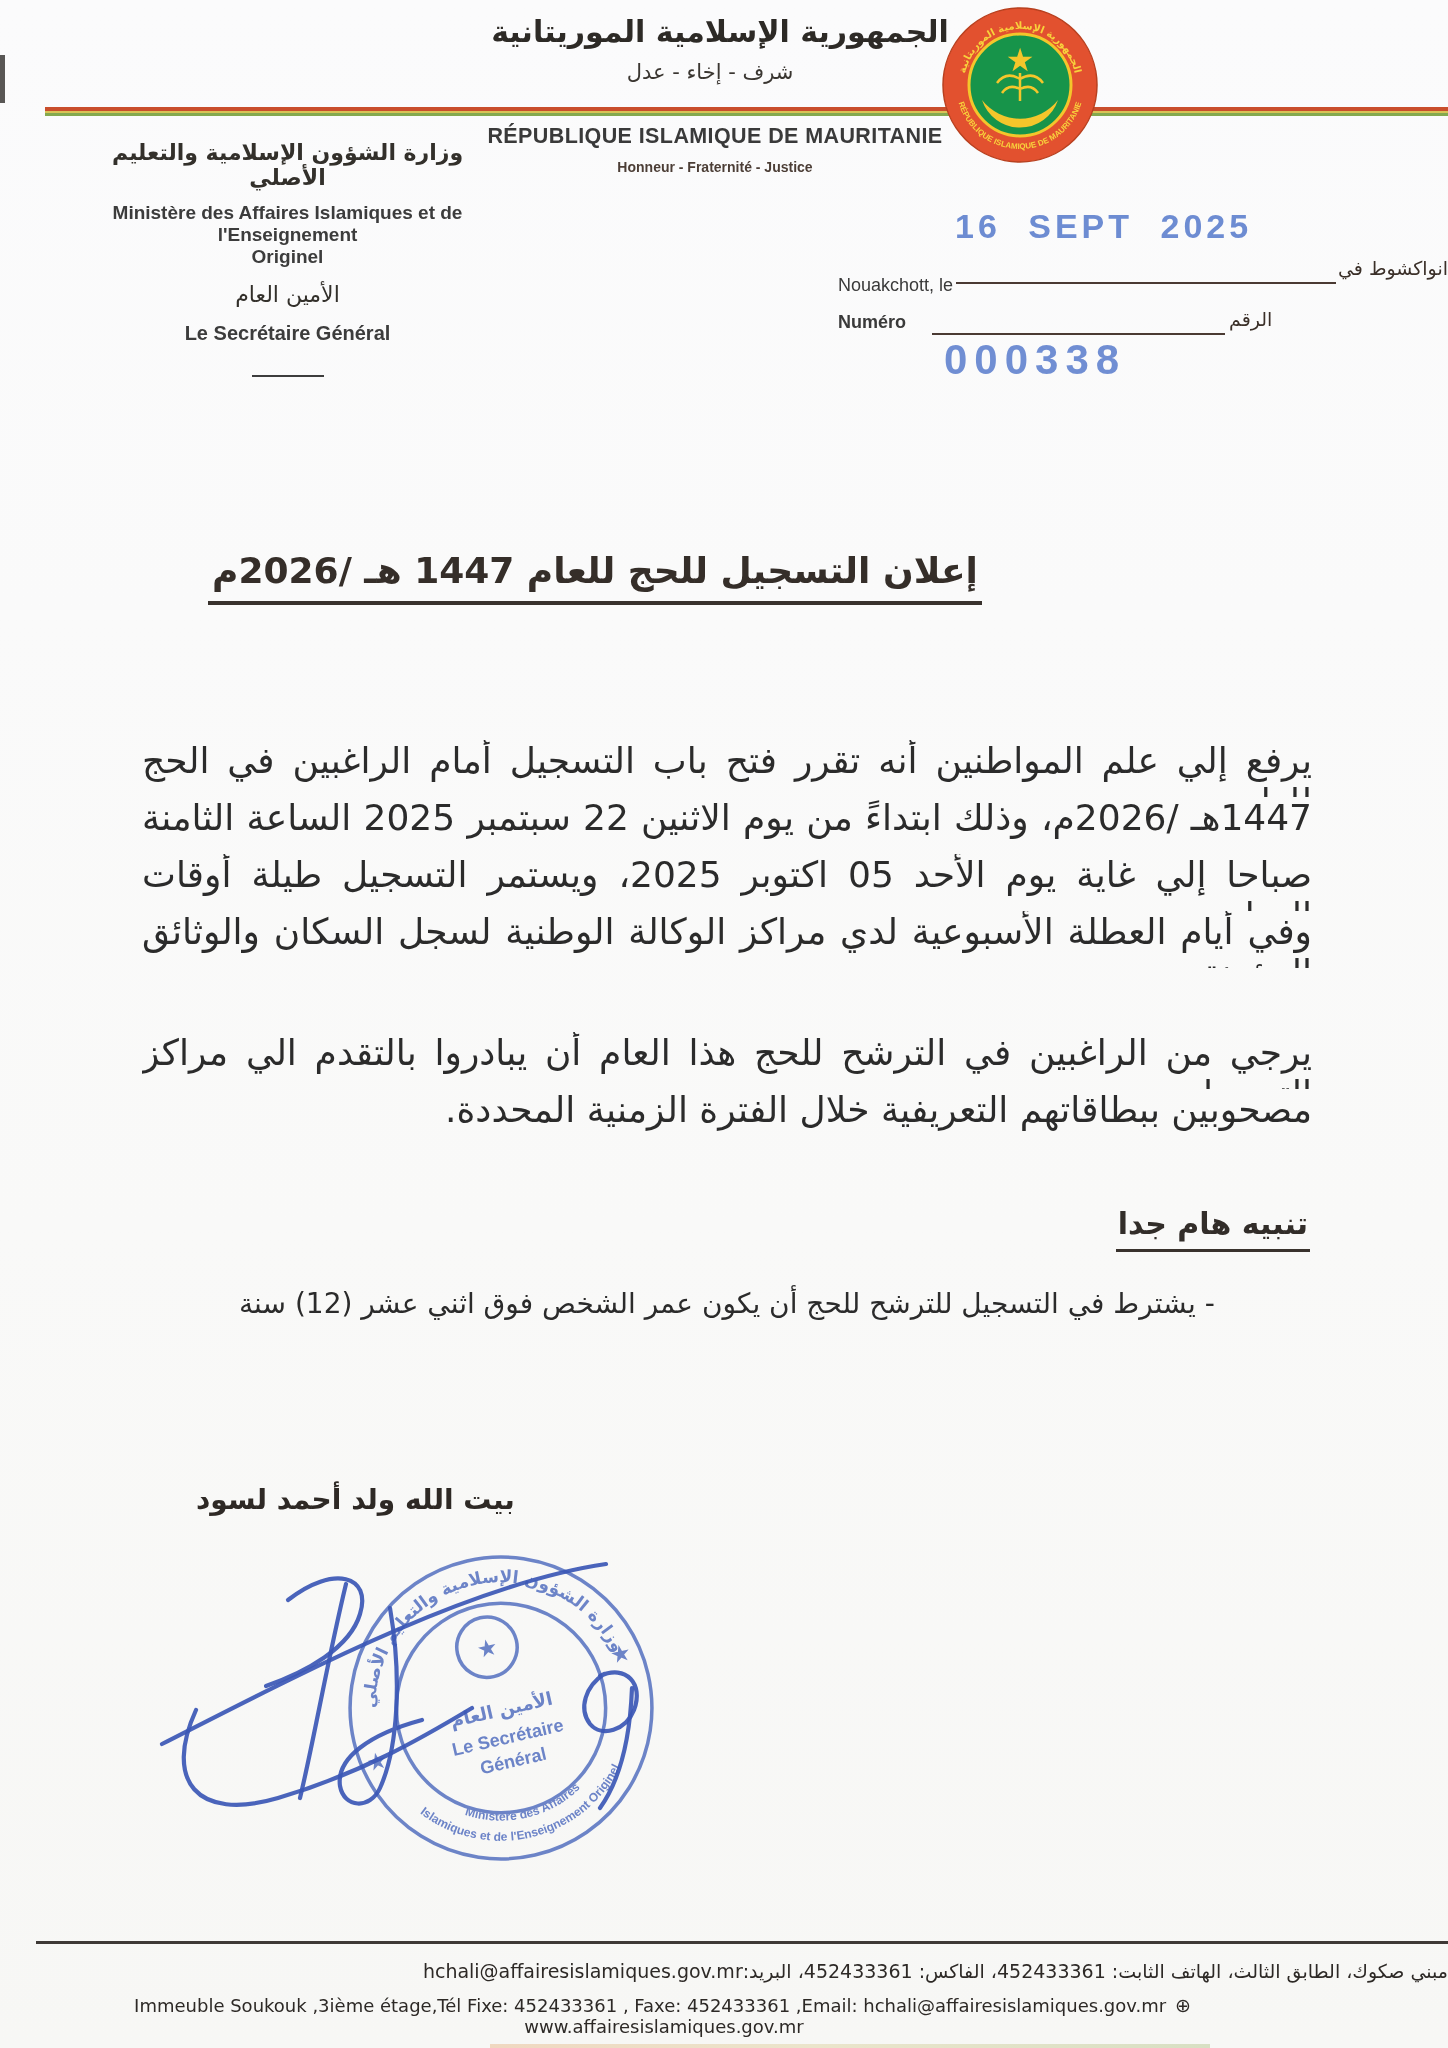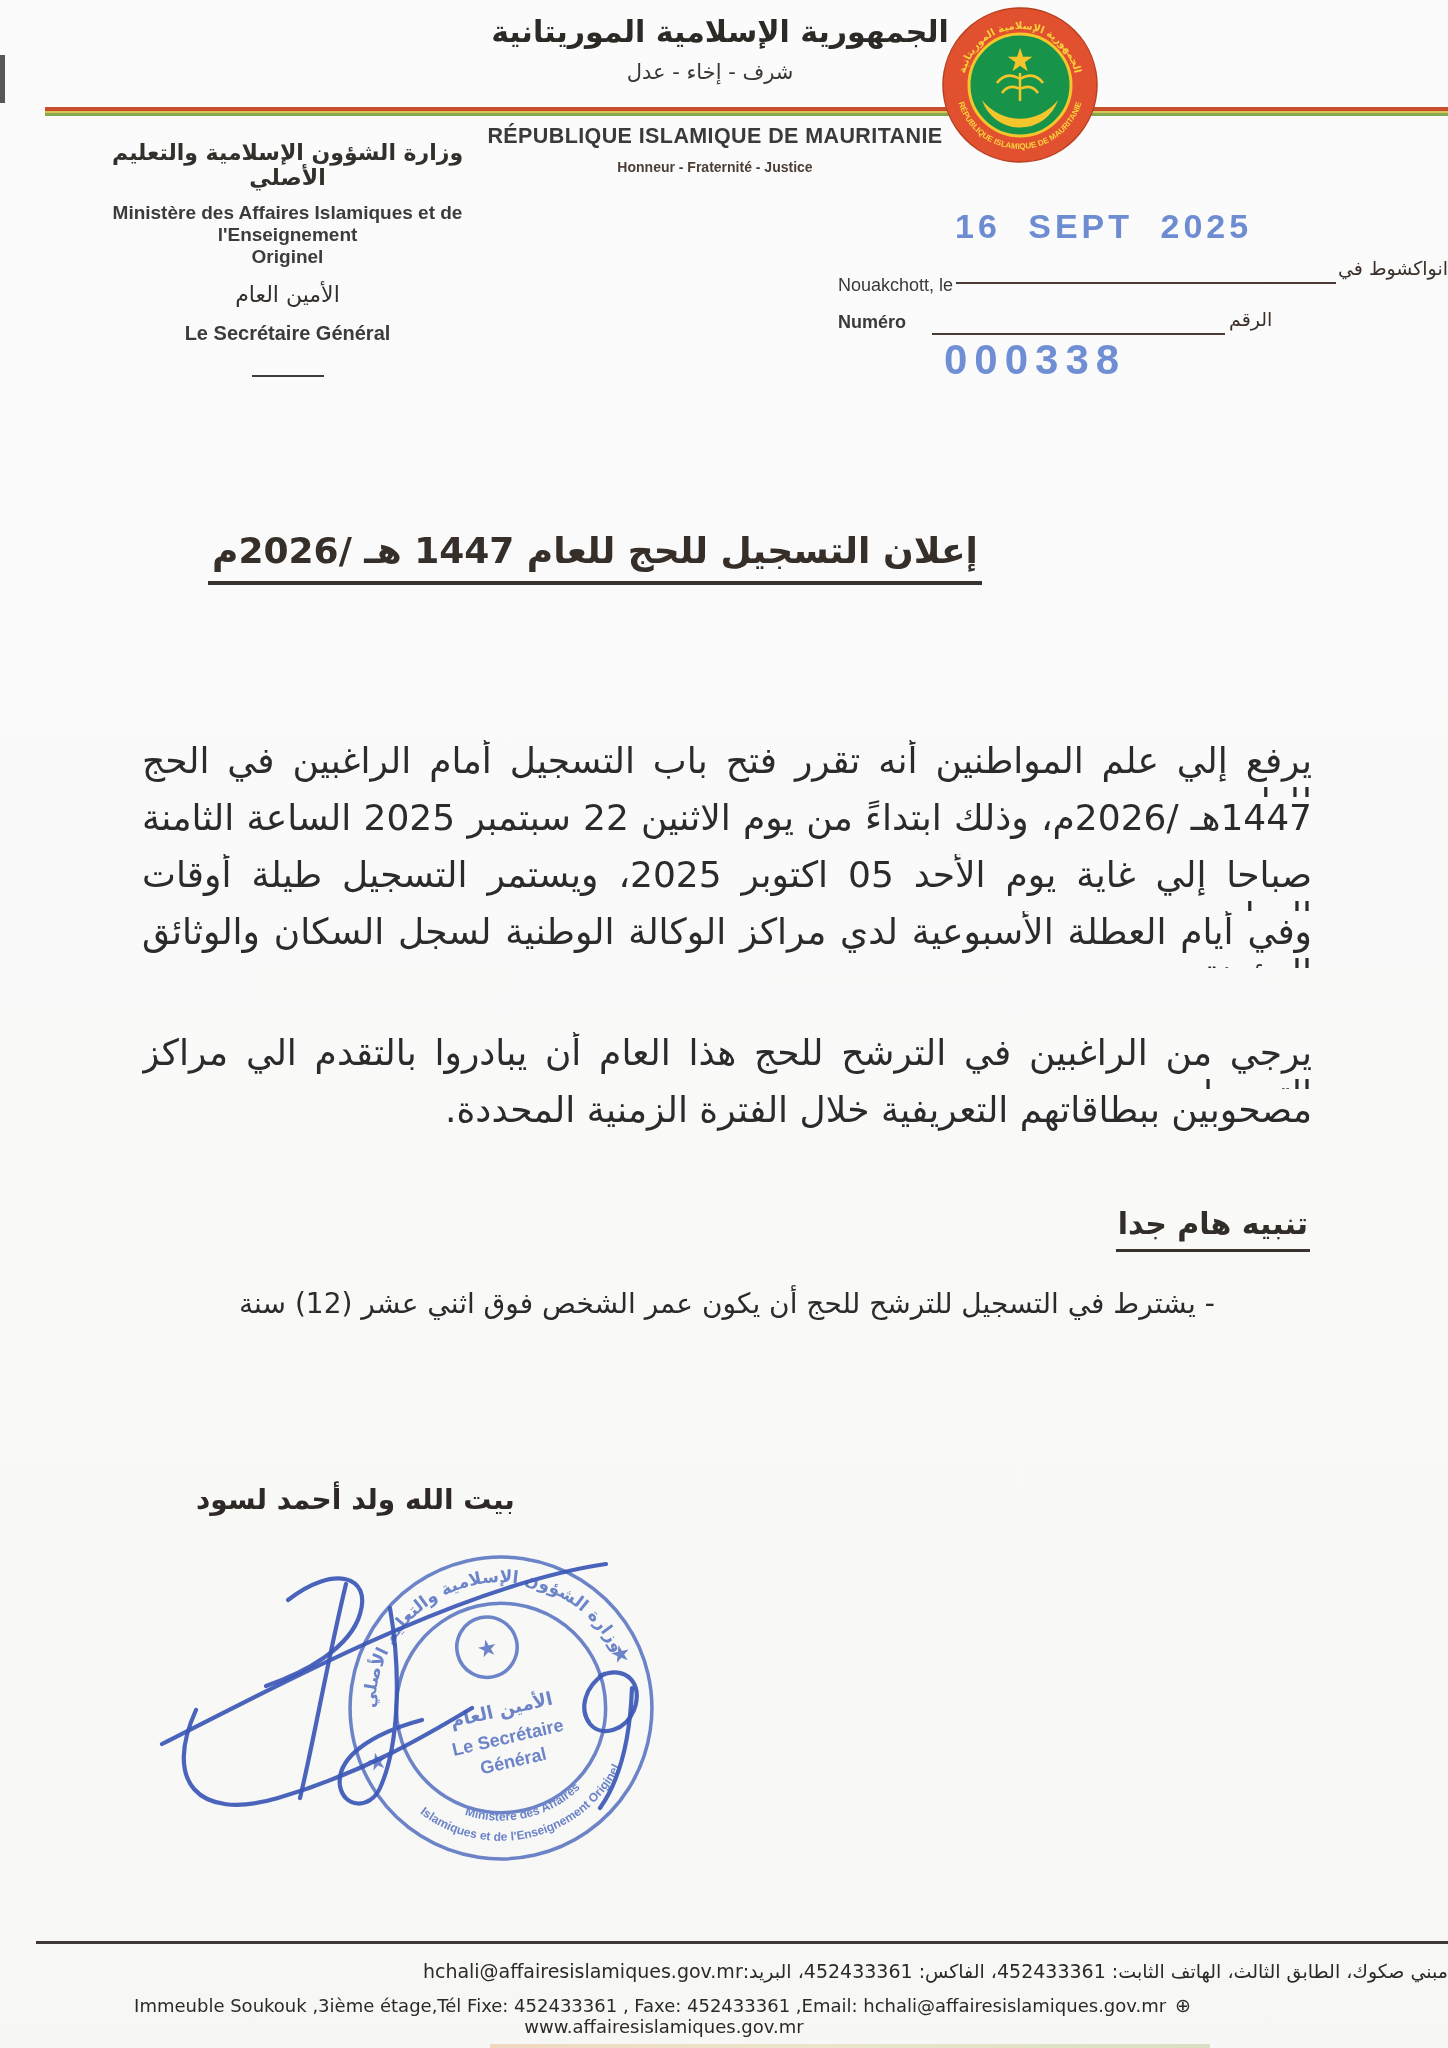--- a/index.html
+++ b/index.html
@@ -38,21 +38,21 @@
   .nk-label  { left:838px;  top:275px; font-size:18px; font-weight:normal; color:#3a3a3a; }
   .nk-line   { left:956px;  top:262px; width:380px; height:22px; border-bottom:2px solid #4a3a33; }
   .nk-ar     { left:1338px; top:257px; font-size:19px; color:#3a2f28; }
   .num-label { left:838px;  top:312px; font-size:18px; font-weight:bold; color:#3a3a3a; }
   .num-line  { left:932px;  top:313px; width:293px; height:22px; border-bottom:2px solid #4a3a33; }
   .num-ar    { left:1229px; top:308px; font-size:19px; color:#3a2f28; }
   .num-stamp { left:944px;  top:336px; font-size:42px; font-weight:bold; color:#6283cf;
                letter-spacing:7px; opacity:.9; }
 
   
-  .title { left:178px; top:530px; width:834px; text-align:center; }
+  .title { left:178px; top:550px; width:834px; text-align:center; }
   .title span { display:inline-block; font-size:36px; font-weight:bold; color:#352e29;
                 border-bottom:4px solid #39322d; padding:0 4px 10px; }
 
   
   .body-block { left:142px; width:1170px; direction:rtl; color:#2b2b2b; }
   .p1 { top:740px; }
   .p2 { top:1032px; }
   .bline { height:57px; font-size:36px; text-align:right; white-space:nowrap; }
   .jl { text-align:justify; text-align-last:justify; white-space:normal; overflow:hidden; }
 

